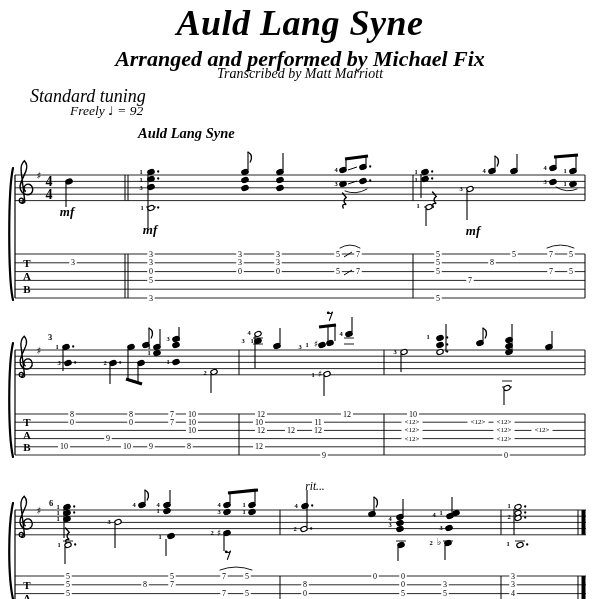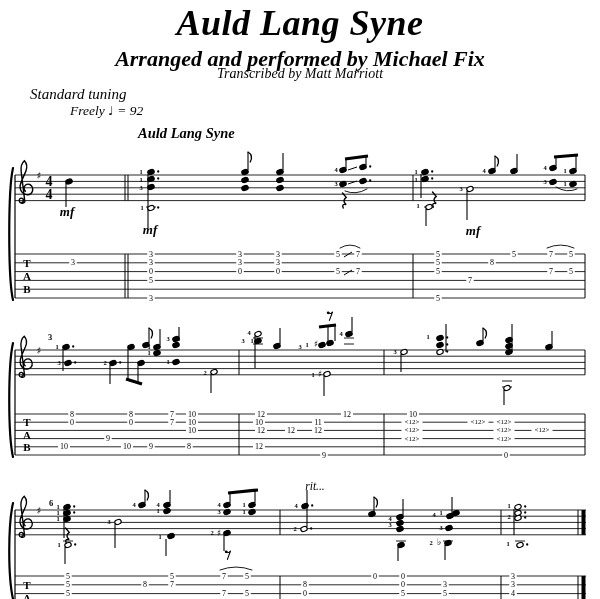--- a/index.html
+++ b/index.html
@@ -3,21 +3,21 @@
 <meta charset="utf-8">
 <style>
   html,body{margin:0;padding:0;background:#fff;}
   body{width:600px;height:599px;overflow:hidden;position:relative;
        font-family:"Liberation Serif", serif;color:#000;}
   .abs{position:absolute;font-style:italic;}
   .ctr{left:0;right:0;text-align:center;}
   #title{top:2px;font-size:36px;font-weight:bold;letter-spacing:.5px;}
   #subtitle{top:46px;font-size:22px;font-weight:bold;}
   #transcription{top:66px;font-size:14px;font-style:italic;}
-  #tuning{left:30px;top:86px;font-size:15px;}
+  #tuning{left:30px;top:86px;font-size:18px;}
   #tempo{left:70px;top:103px;font-size:13.5px;}
   #tempo .note{font-family:"DejaVu Sans",sans-serif;font-size:12px;}
   #section-title{left:138px;top:125px;font-size:14.5px;font-weight:bold;}
   svg{position:absolute;left:0;top:0;}
   svg text{fill:#000;}
 </style>
 </head>
 <body>
 
 <div class="abs ctr" id="title">Auld Lang Syne</div>

